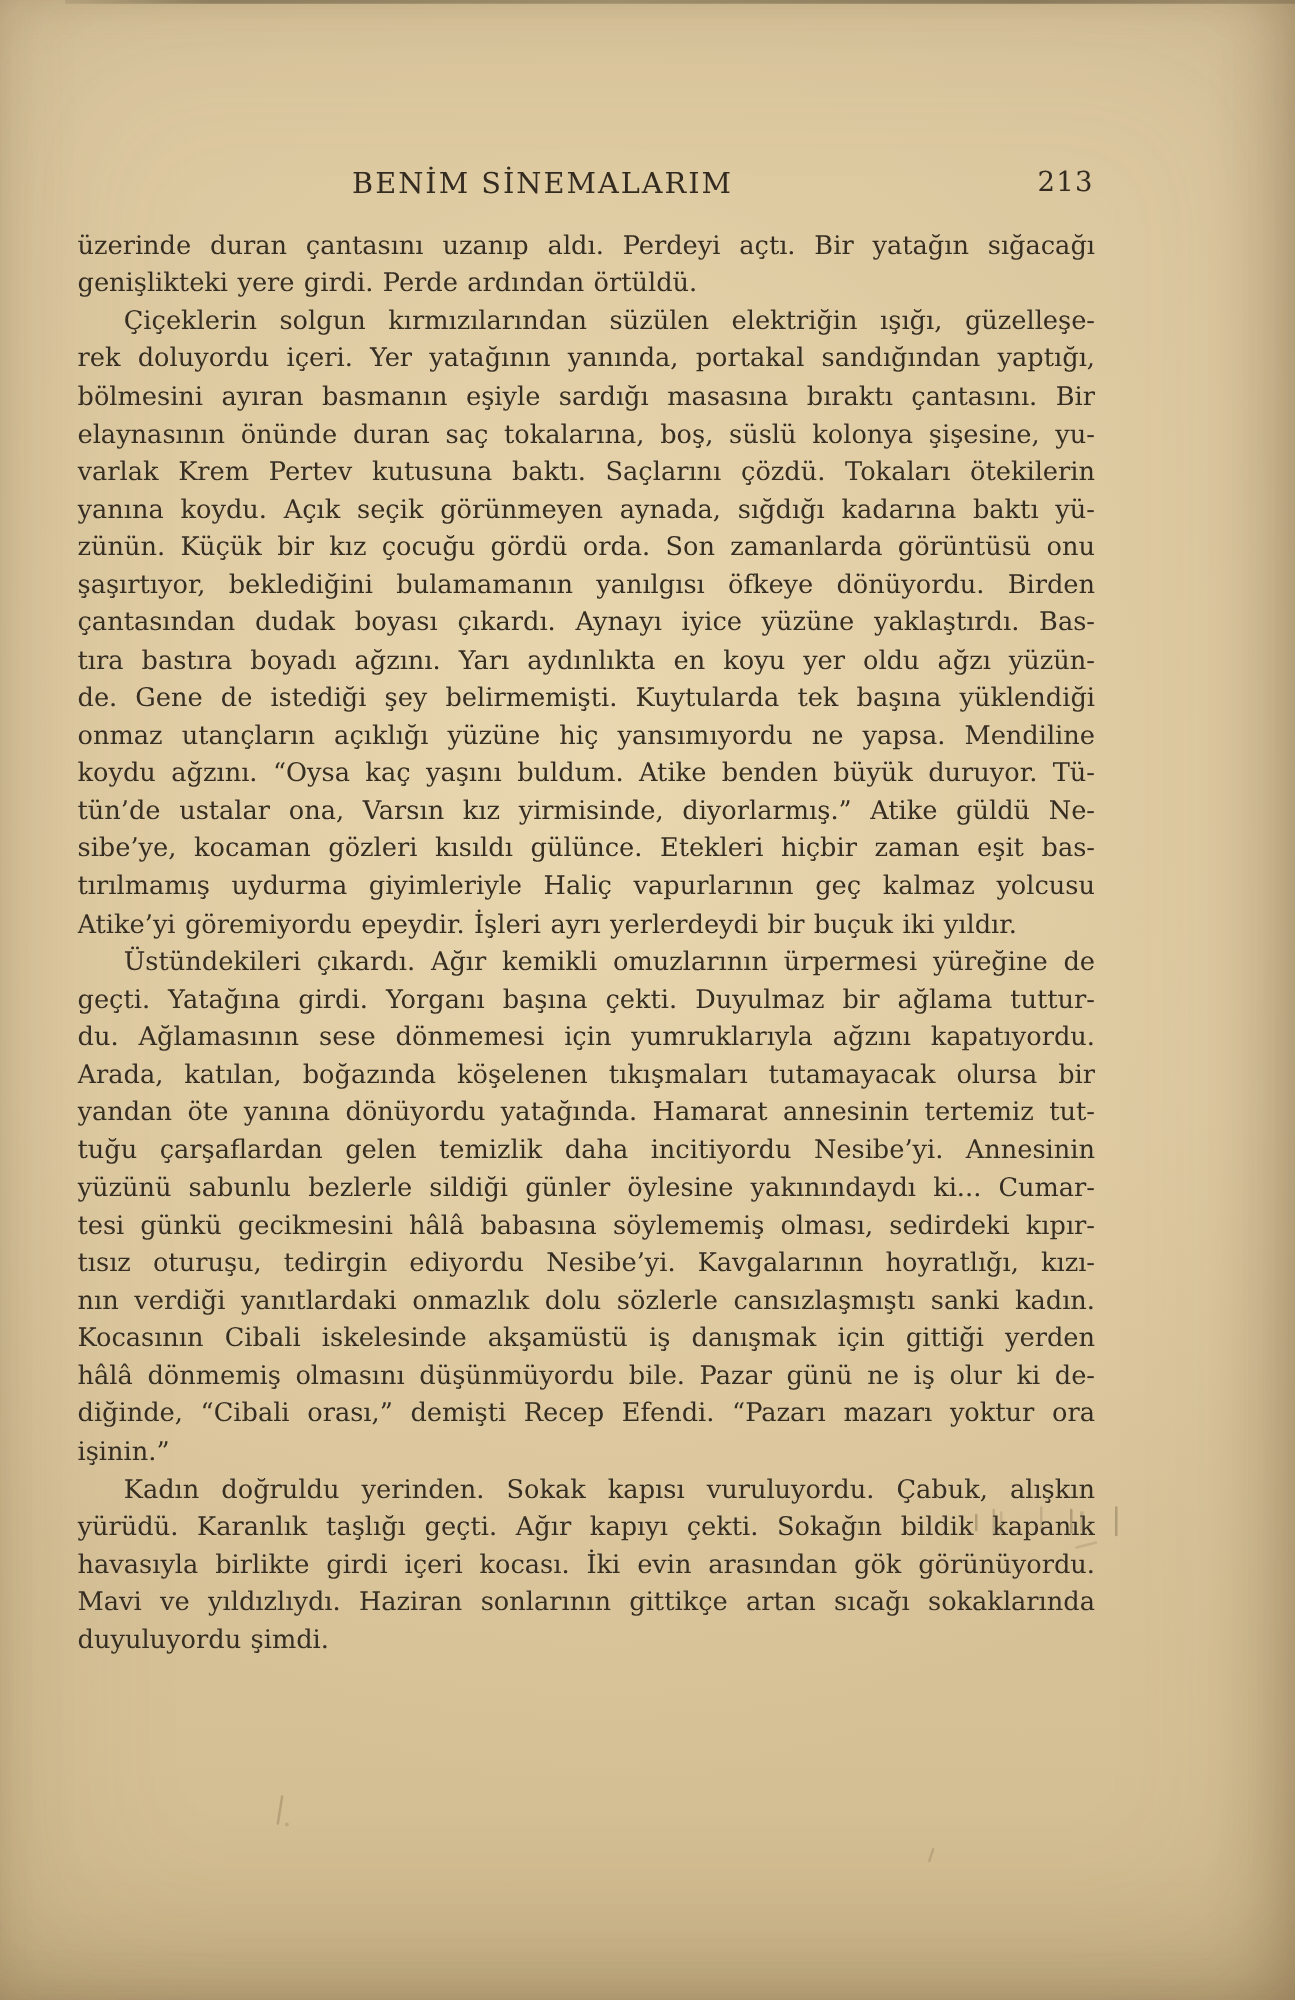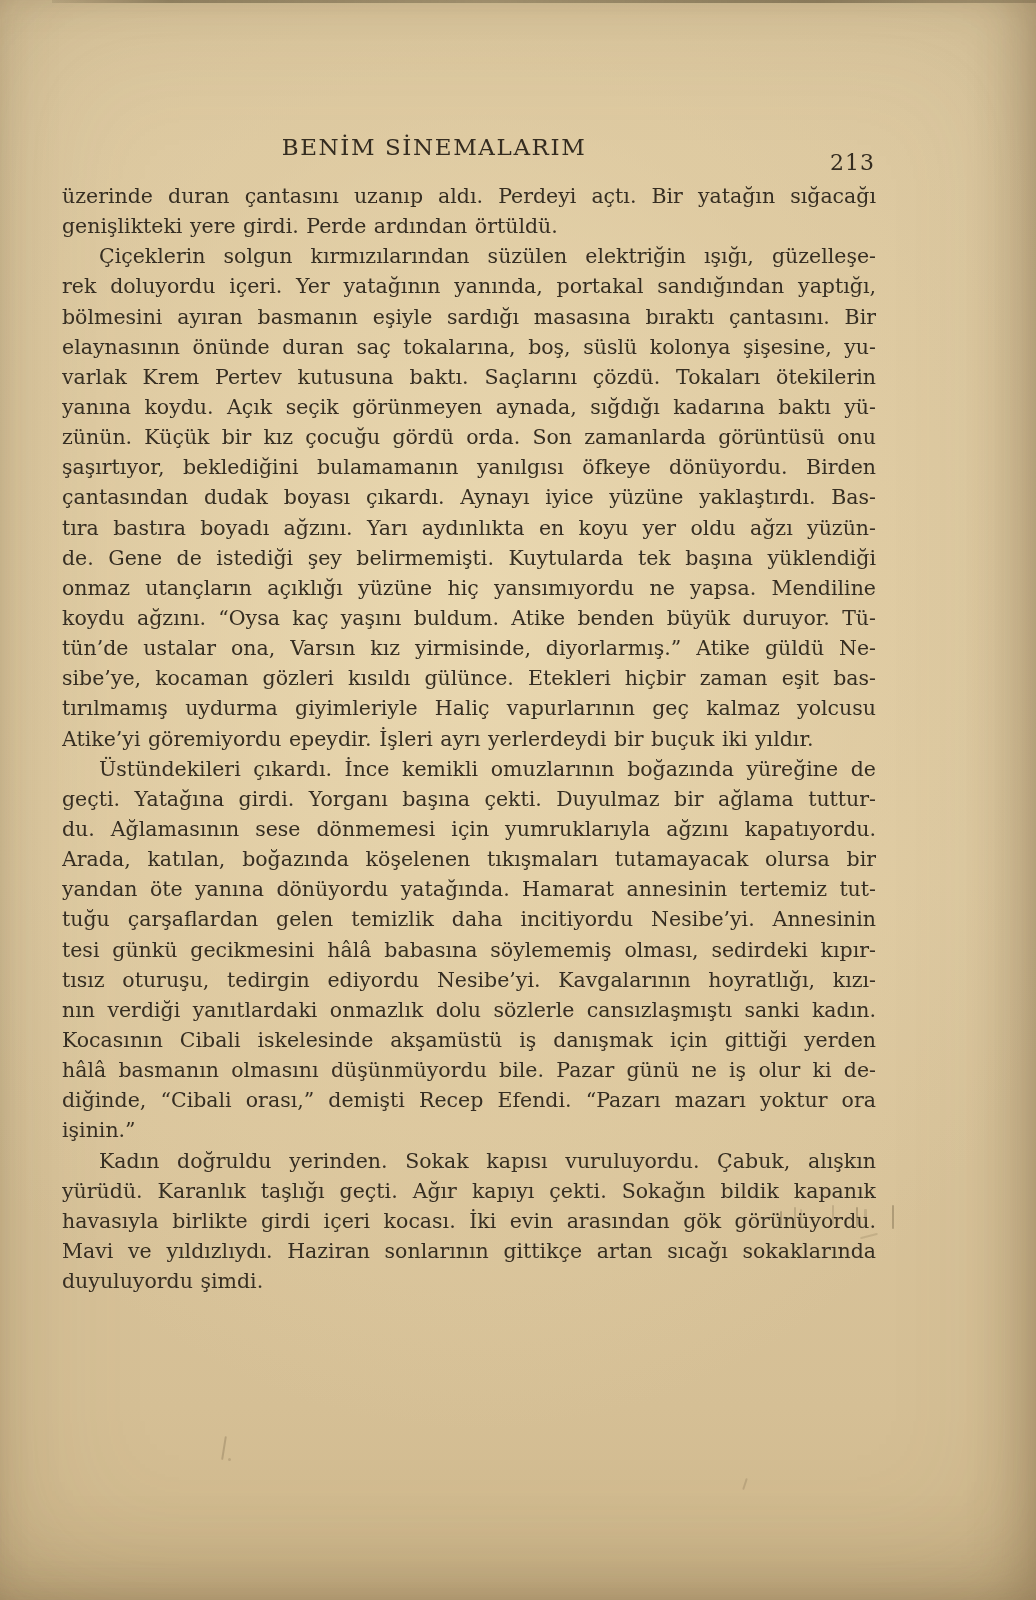--- a/index.html
+++ b/index.html
@@ -46,21 +46,21 @@
     left: 62px;
     width: 744px;
     text-align: center;
     font-size: 23px;
     letter-spacing: 1.6px;
     white-space: nowrap;
     color: #342c20;
   }
   .page-number {
     position: absolute;
-    top: 16px;
+    top: 0;
     right: 161px;
     font-size: 22px;
     letter-spacing: 1px;
     color: #342c20;
   }
   .page-body {
     position: absolute;
     top: 181px;
     left: 62px;
     width: 814px;
@@ -115,31 +115,32 @@
       <div class="line">şaşırtıyor, beklediğini bulamamanın yanılgısı öfkeye dönüyordu. Birden</div>
       <div class="line">çantasından dudak boyası çıkardı. Aynayı iyice yüzüne yaklaştırdı. Bas-</div>
       <div class="line">tıra bastıra boyadı ağzını. Yarı aydınlıkta en koyu yer oldu ağzı yüzün-</div>
       <div class="line">de. Gene de istediği şey belirmemişti. Kuytularda tek başına yüklendiği</div>
       <div class="line">onmaz utançların açıklığı yüzüne hiç yansımıyordu ne yapsa. Mendiline</div>
       <div class="line">koydu ağzını. “Oysa kaç yaşını buldum. Atike benden büyük duruyor. Tü-</div>
       <div class="line">tün’de ustalar ona, Varsın kız yirmisinde, diyorlarmış.” Atike güldü Ne-</div>
       <div class="line">sibe’ye, kocaman gözleri kısıldı gülünce. Etekleri hiçbir zaman eşit bas-</div>
       <div class="line">tırılmamış uydurma giyimleriyle Haliç vapurlarının geç kalmaz yolcusu</div>
       <div class="line last">Atike’yi göremiyordu epeydir. İşleri ayrı yerlerdeydi bir buçuk iki yıldır.</div>
-      <div class="line indent">Üstündekileri çıkardı. İnce kemikli omuzlarının boğazında yüreğine de</div>
+      <div class="line indent">Üstündekileri çıkardı. Ağır kemikli omuzlarının ürpermesi yüreğine de</div>
       <div class="line">geçti. Yatağına girdi. Yorganı başına çekti. Duyulmaz bir ağlama tuttur-</div>
       <div class="line">du. Ağlamasının sese dönmemesi için yumruklarıyla ağzını kapatıyordu.</div>
       <div class="line">Arada, katılan, boğazında köşelenen tıkışmaları tutamayacak olursa bir</div>
       <div class="line">yandan öte yanına dönüyordu yatağında. Hamarat annesinin tertemiz tut-</div>
       <div class="line">tuğu çarşaflardan gelen temizlik daha incitiyordu Nesibe’yi. Annesinin</div>
+      <div class="line">yüzünü sabunlu bezlerle sildiği günler öylesine yakınındaydı ki... Cumar-</div>
       <div class="line">tesi günkü gecikmesini hâlâ babasına söylememiş olması, sedirdeki kıpır-</div>
       <div class="line">tısız oturuşu, tedirgin ediyordu Nesibe’yi. Kavgalarının hoyratlığı, kızı-</div>
       <div class="line">nın verdiği yanıtlardaki onmazlık dolu sözlerle cansızlaşmıştı sanki kadın.</div>
       <div class="line">Kocasının Cibali iskelesinde akşamüstü iş danışmak için gittiği yerden</div>
-      <div class="line">hâlâ basmanın olmasını düşünmüyordu bile. Pazar günü ne iş olur ki de-</div>
+      <div class="line">hâlâ dönmemiş olmasını düşünmüyordu bile. Pazar günü ne iş olur ki de-</div>
       <div class="line">diğinde, “Cibali orası,” demişti Recep Efendi. “Pazarı mazarı yoktur ora</div>
       <div class="line last">işinin.”</div>
       <div class="line indent">Kadın doğruldu yerinden. Sokak kapısı vuruluyordu. Çabuk, alışkın</div>
       <div class="line">yürüdü. Karanlık taşlığı geçti. Ağır kapıyı çekti. Sokağın bildik kapanık</div>
       <div class="line">havasıyla birlikte girdi içeri kocası. İki evin arasından gök görünüyordu.</div>
       <div class="line">Mavi ve yıldızlıydı. Haziran sonlarının gittikçe artan sıcağı sokaklarında</div>
       <div class="line last">duyuluyordu şimdi.</div>
     </div>
 
   <div class="marks" style="left:780px; top:1205px; width:130px; height:40px;">

